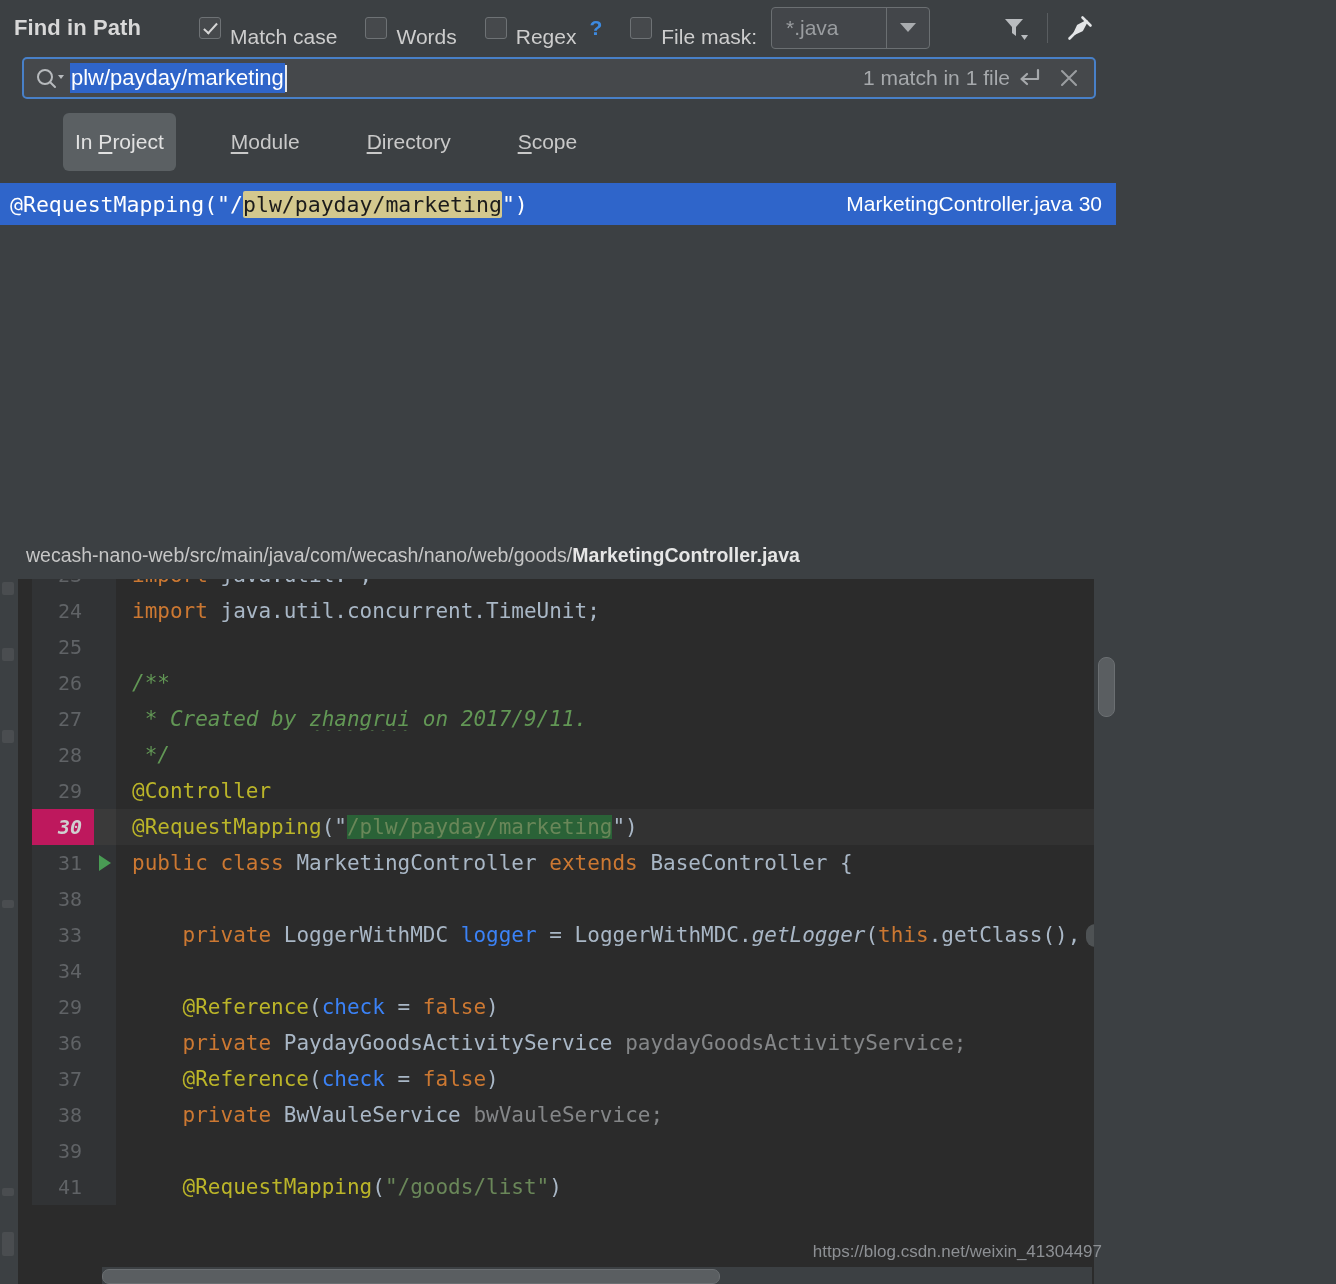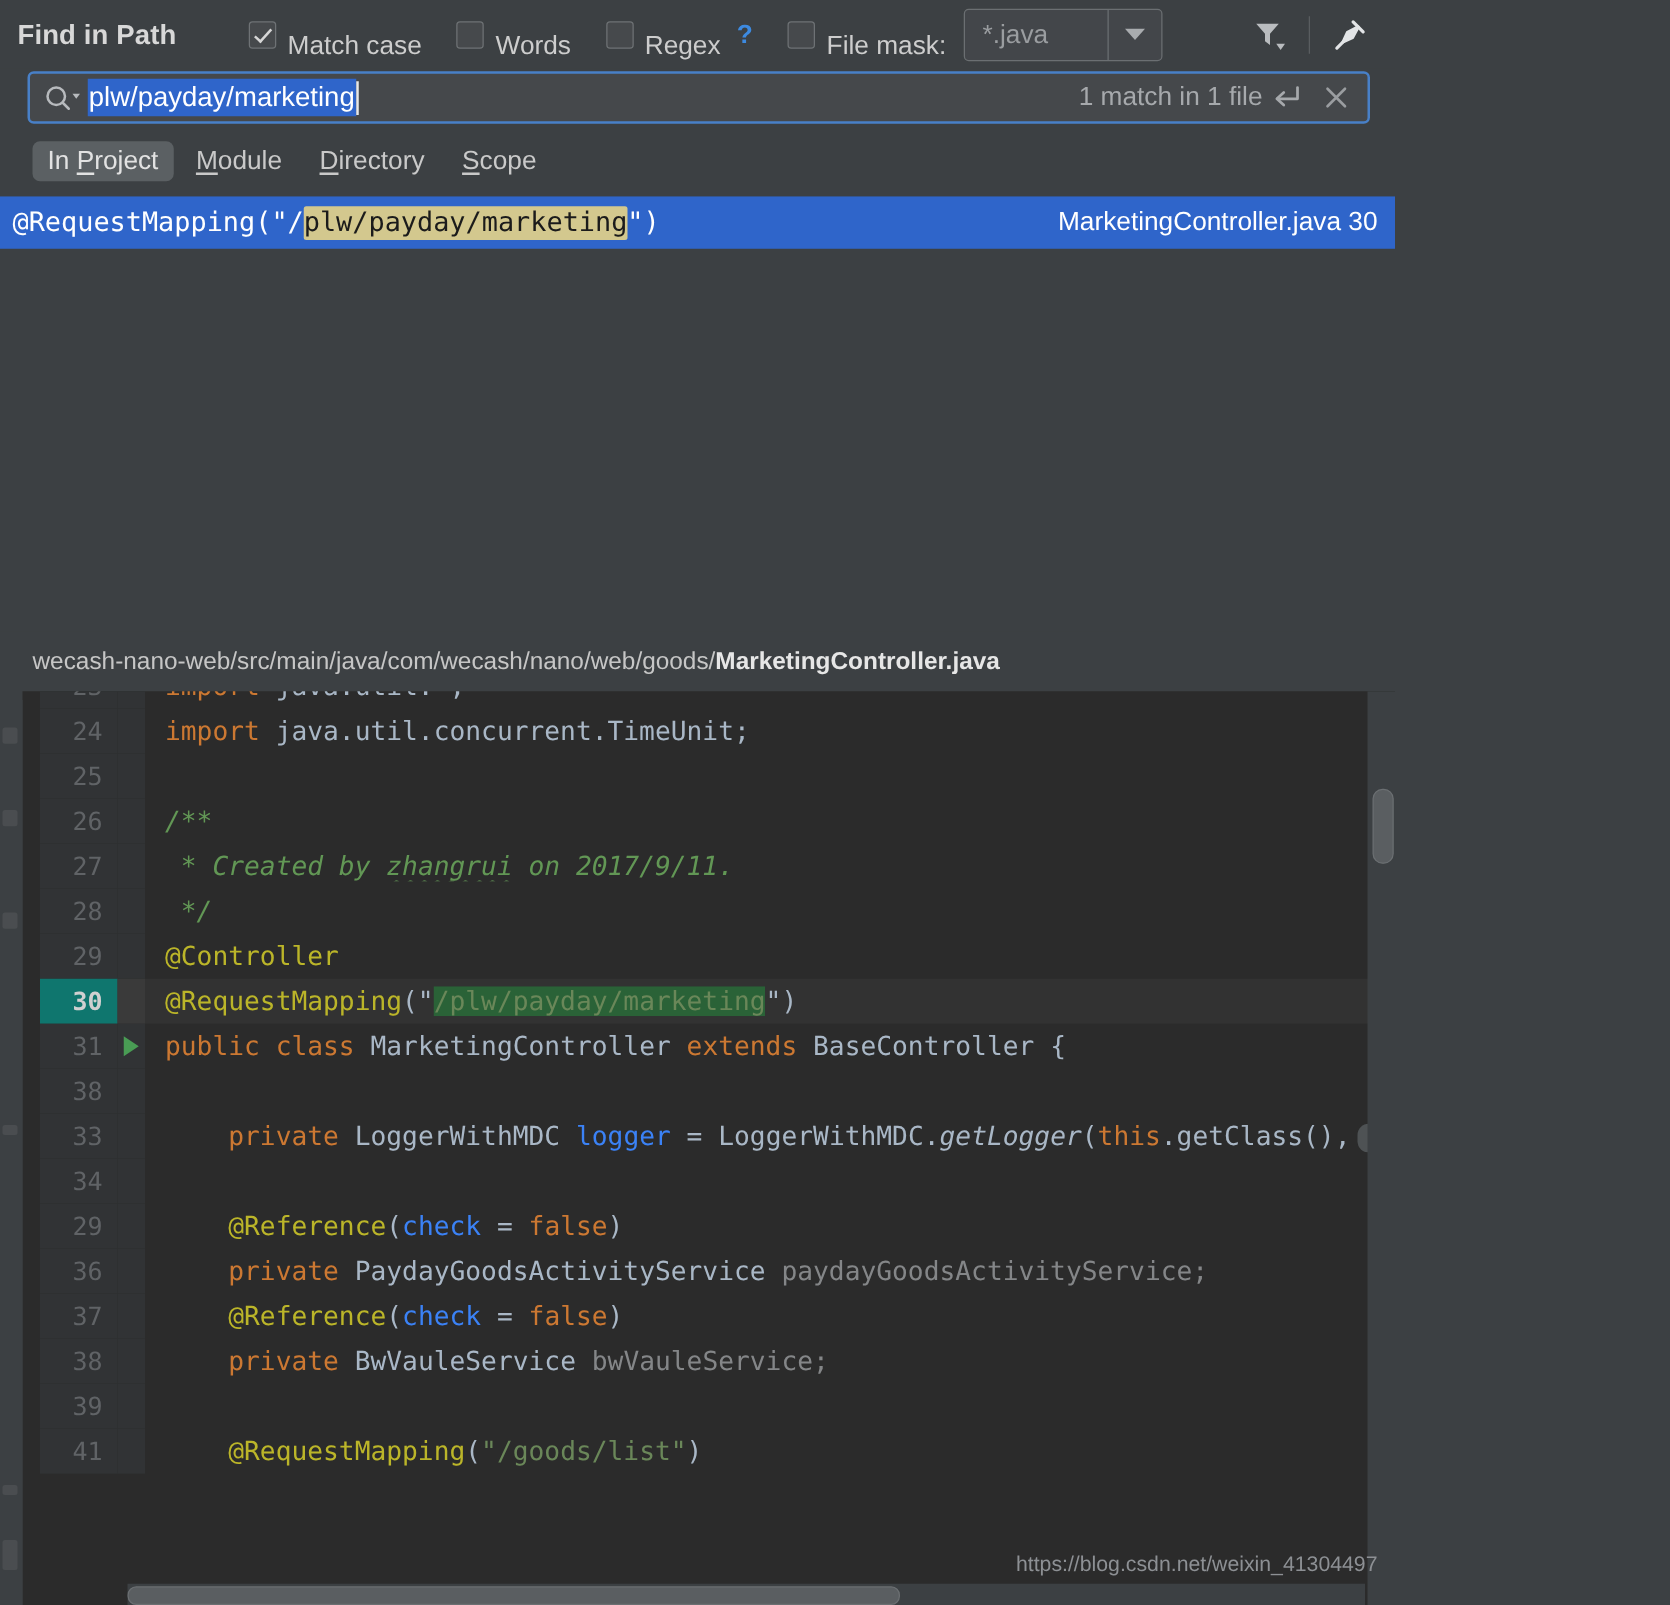--- a/index.html
+++ b/index.html
@@ -184,23 +184,24 @@
   .scoperow {
     display: flex;
     align-items: center;
     gap: 6px;
     padding: 14px 0 12px 26px;
     flex: 0 0 auto;
   }
   .scope-tab {
     font-size: 21px;
     color: #c9c9c9;
-    padding: 4px 12px;
+    padding: 17px 12px;
     border-radius: 6px;
     white-space: nowrap;
+    margin-left: 37px;
   }
   .scope-tab.active {
     background: #5b6063;
     color: #e2e2e2;
   }
   .mn { text-decoration: underline; text-underline-offset: 3px; }
 
   
   .results {
     flex: 0 0 348px;
@@ -279,21 +280,21 @@
     text-align: right;
     padding-right: 12px;
     box-sizing: border-box;
     color: #606366;
     font-size: 20px;
     background: #313335;
     height: 36px;
     line-height: 36px;
     user-select: none;
   }
-  .code-line.current .gutter { color: #d0d0d0; font-weight: bold; background:#0f766e;}
+  .code-line.current .gutter { color: #d0d0d0; font-weight: bold; background:#be185d;font-style:italic;}
   .foldcol {
     width: 22px;
     flex: 0 0 22px;
     display: flex;
     align-items: center;
     justify-content: center;
     height: 36px;
     background: #313335;
   }
   .code-line.current .foldcol { background:#3a3a3a; }

